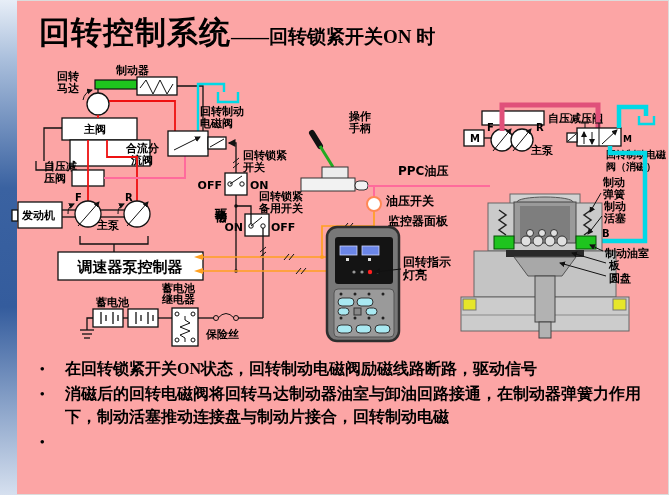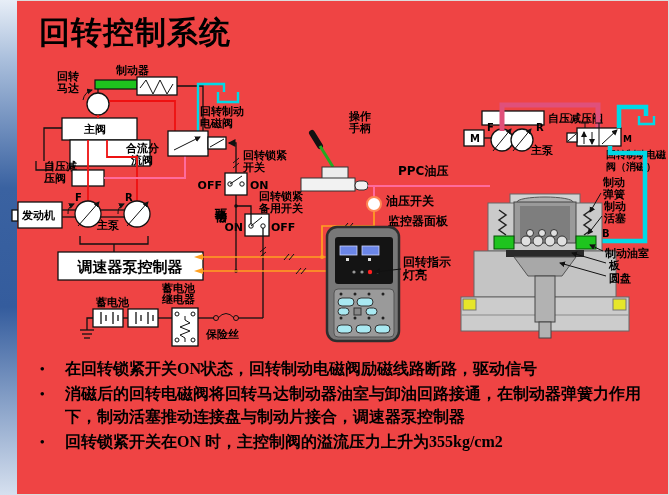--- a/index.html
+++ b/index.html
@@ -1,16 +1,16 @@
 <!DOCTYPE html>
 <html><head>
 <meta charset="utf-8">
 <style>
   html,body{margin:0;padding:0;background:#e9e9e9}
-  .slide{position:relative;width:669px;height:495px;background:#ef4444;overflow:hidden;
+  .slide{position:relative;width:669px;height:495px;background:#fca5a5;overflow:hidden;
          font-family:"Liberation Sans",sans-serif;box-shadow:inset 0 0 0 1px #dcdcdc}
   .left-strip{position:absolute;left:0;top:0;width:17px;height:495px;
         background:linear-gradient(180deg,#e7eef7 0%,#aabfdc 12%,#3a62a1 38%,#345c9d 62%,#8aa3c9 82%,#d6e0ef 100%)}
   .title-row{position:absolute;left:39px;top:12px;display:flex;align-items:baseline;white-space:nowrap}
   .title-main{font-family:"Liberation Serif","DejaVu Serif",serif;font-weight:bold;font-size:31px;color:#000;letter-spacing:1px}
   .title-sub{font-family:"Liberation Serif","DejaVu Serif",serif;font-weight:bold;font-size:19px;color:#000}
   .bullets{position:absolute;left:40px;top:357px;width:614px;
         font-family:"Liberation Serif","DejaVu Serif",serif;font-weight:bold;font-size:16px;line-height:23px;color:#000}
   .bullet{display:flex;margin-bottom:2px}
   .bullet .dot{width:25px;flex:none;font-size:13px;line-height:23px}
@@ -32,20 +32,21 @@
   .gry{stroke:#666;stroke-width:1}
 </style>
 </head>
 <body>
 
 <div class="slide">
   <div class="left-strip"></div>
 
   <div class="title-row">
     <span class="title-main">回转控制系统</span>
+      <span class="title-sub">——回转锁紧开关ON 时</span>
   </div>
 
   <svg class="diagram" width="669" height="300" viewBox="0 55 669 300">
     <defs>
       <marker id="arr" markerWidth="8" markerHeight="8" refX="5" refY="3" orient="auto">
         <path d="M0,0 L6,3 L0,6 z" fill="#111"></path>
       </marker>
       <marker id="arrO" markerWidth="8" markerHeight="8" refX="5" refY="3" orient="auto">
         <path d="M0,0 L6,3 L0,6 z" fill="#ffa020"></path>
       </marker>
@@ -336,20 +337,19 @@
 
   <div class="vtext">驱动信号</div>
 
   <div class="bullets">
     <div class="bullet">
       <span class="dot">•</span>
       <span>在回转锁紧开关ON状态，回转制动电磁阀励磁线路断路，驱动信号</span>
     </div>
     <div class="bullet">
       <span class="dot">•</span>
-      <span>消磁后的回转电磁阀将回转马达制动器油室与卸油回路接通，在制动器弹簧力作用下，制动活塞推动连接盘与制动片接合，调速器泵控制器</span>
+      <span>消磁后的回转电磁阀将回转马达制动器油室与卸油回路接通，在制动器弹簧力作用下，制动活塞推动连接盘与制动片接合，回转制动电磁</span>
     </div>
     <div class="bullet">
       <span class="dot">•</span>
-      <span>回转锁紧开关在ON 时，主控制阀的溢流压力上升为355kg/cm2</span>
     </div>
   </div>
 </div>
 
 </body></html>

